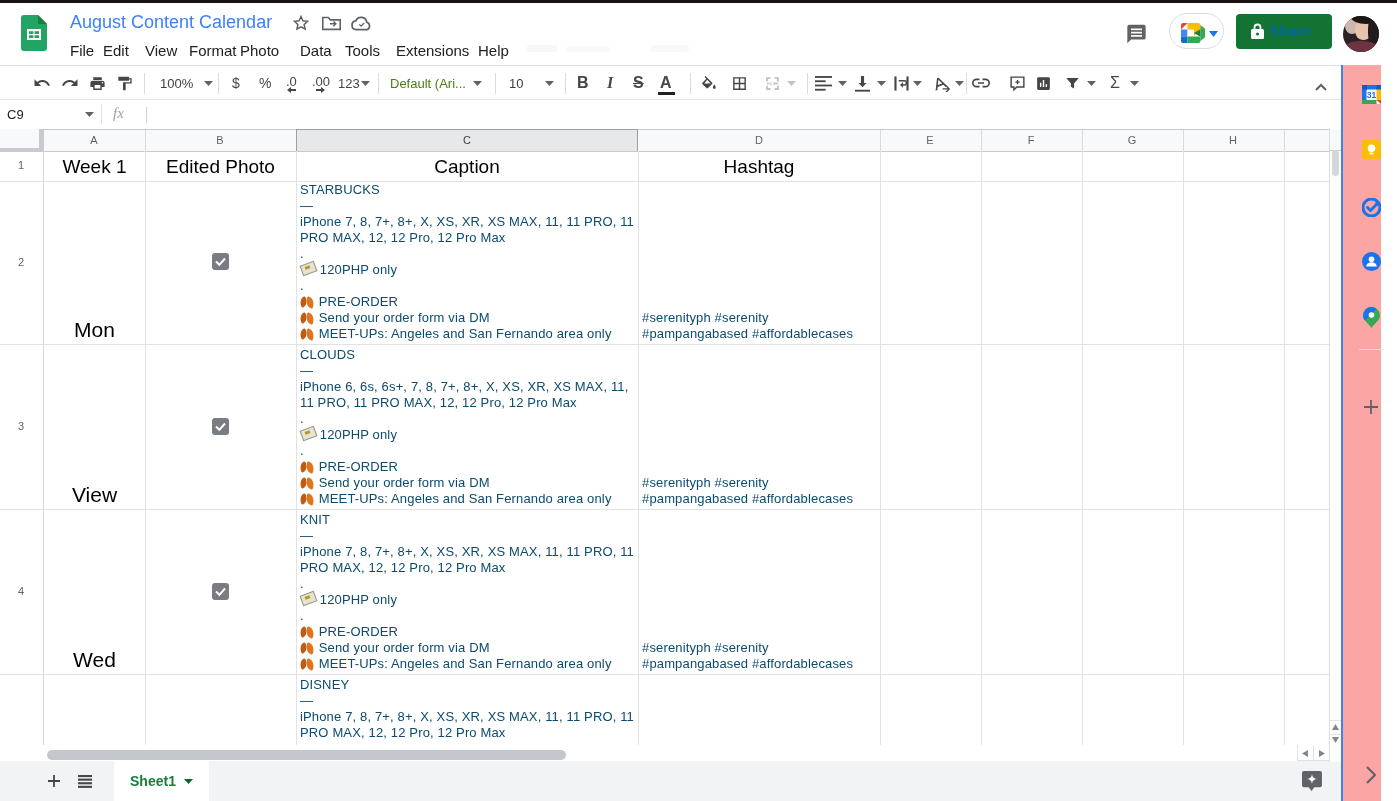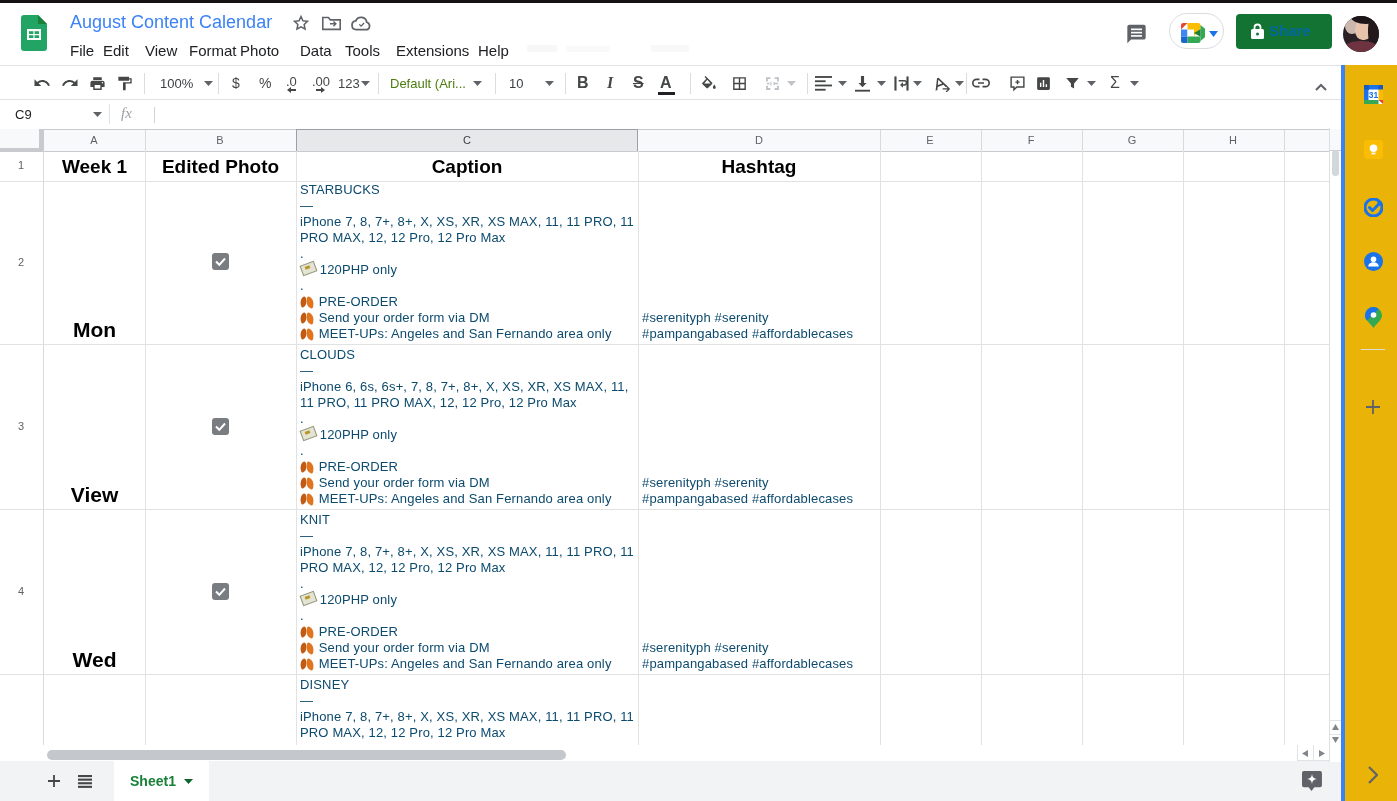--- a/index.html
+++ b/index.html
@@ -5,21 +5,21 @@
 * { margin:0; padding:0; box-sizing:border-box; }
 html,body { width:1397px; height:801px; overflow:hidden; background:#fff;
   font-family:"Liberation Sans", sans-serif; }
 .abs { position:absolute; }
 .ico { color:#444746; }
 .sep { position:absolute; width:1px; background:#dadce0; top:7px; height:21px; }
 .hdrtxt { position:absolute; font-size:11px; color:#5f6368; }
 .gl-v { position:absolute; width:1px; background:#e2e2e2; }
 .gl-h { position:absolute; height:1px; background:#e2e2e2; }
 .cap { position:absolute; font-size:13px; line-height:16px; color:#0c4a6e; white-space:nowrap; letter-spacing:0.15px; }
-.day { position:absolute; font-weight:bold; font-size:19px; color:#000; text-align:center; }
+.day { position:absolute; font-weight:normal; font-size:19px; color:#000; text-align:center; }
 .cbx { position:absolute; width:17px; height:17px; background:#797d82; border-radius:3px; }
 .menu-item { position:absolute; top:39px; font-size:15px; color:#202124; }
 .em-leaf { display:inline-block; width:15px; height:14px; vertical-align:-2px; position:relative; }
 .em-leaf::before { content:""; position:absolute; left:0; top:3px; width:7px; height:10px; background:#c05a14; border-radius:80% 20% 80% 20%; transform:rotate(-18deg); }
 .em-leaf::after { content:""; position:absolute; left:6px; top:3px; width:8px; height:11px; background:#e0751d; border-radius:20% 80% 20% 80%; transform:rotate(12deg); }
 .em-money { display:inline-block; width:16px; height:13px; vertical-align:-1px; position:relative; }
 .em-money::before { content:""; position:absolute; left:1px; top:1px; width:13px; height:9px; background:#e4e4d2; border:1px solid #95957d; transform:rotate(-20deg); }
 .em-money::after { content:""; position:absolute; left:5px; top:4px; width:5px; height:3px; background:#b9952c; transform:rotate(-20deg); }
 </style>
 </head>
@@ -244,21 +244,21 @@
   <div class="abs ico" style="left:1110px;top:8px;font-size:16px;color:#444746;">Σ</div>
   <svg class="abs" style="left:1130px;top:15px;" width="9" height="5" viewBox="0 0 9 5">
       <path d="M0 0 h9 L4.5 5 Z" fill="#5f6368"></path>
     </svg>
 
   <svg class="abs" style="left:1315px;top:17px;" width="12" height="8" viewBox="0 0 12 8" fill="none" stroke="#5f6368" stroke-width="2">
       <path d="M1 7 L6 2 L11 7"></path>
     </svg>
 </div>
 
-<div class="abs" style="left:8px;top:101px;width:1341px;height:43px;background:#fff;border-bottom:1px solid #fca5a5;">
+<div class="abs" style="left:0;top:101px;width:1341px;height:43px;background:#fff;border-bottom:1px solid #fca5a5;">
   <div class="abs" style="left:7px;top:6px;font-size:13px;color:#202124;">C9</div>
   <svg class="abs" style="left:85px;top:11px;" width="9" height="5" viewBox="0 0 9 5">
       <path d="M0 0 h9 L4.5 5 Z" fill="#5f6368"></path>
     </svg>
   <div class="abs" style="left:101px;top:3px;width:1px;height:20px;background:#e0e2e5;"></div>
   <div class="abs" style="left:113px;top:4px;font-size:15px;font-style:italic;color:#9aa0a6;font-family:'Liberation Serif',serif;">fx</div>
   <div class="abs" style="left:146px;top:6px;width:1px;height:16px;background:#d0d3d6;"></div>
 </div>
 
 <div class="abs" id="grid" style="left:0;top:128px;width:1341px;height:673px;">
@@ -380,21 +380,21 @@
   <div class="abs" style="left:0;top:592px;width:11px;height:1px;background:#e0e2e5;"></div>
   <svg class="abs" style="left:2px;top:596px;" width="7" height="6" viewBox="0 0 7 6">
       <path d="M0 6 h7 L3.5 0 Z" fill="#80868b"></path>
     </svg>
   <div class="abs" style="left:0;top:606px;width:11px;height:1px;background:#e0e2e5;"></div>
   <svg class="abs" style="left:2px;top:609px;" width="7" height="6" viewBox="0 0 7 6">
       <path d="M0 0 h7 L3.5 6 Z" fill="#80868b"></path>
     </svg>
 </div>
 
-<div class="abs" id="sidebar" style="left:1341px;top:65px;width:56px;height:736px;background:#eab308;border-left:4px solid #3b82f6;">
+<div class="abs" id="sidebar" style="left:1341px;top:65px;width:40px;height:736px;background:#fca5a5;border-left:2px solid #3b82f6;">
 
   <svg class="abs" style="left:19px;top:20px;" width="19" height="19" viewBox="0 0 19 19">
     <rect width="19" height="19" fill="#fff"></rect>
     <rect x="0" y="0" width="19" height="4.5" fill="#1a73e8"></rect>
     <rect x="0" y="0" width="5" height="5" fill="#185abc"></rect>
     <rect x="14.5" y="0" width="4.5" height="5" fill="#185abc"></rect>
     <rect x="14.5" y="4.5" width="4.5" height="10.5" fill="#fbbc04"></rect>
     <rect x="0" y="4.5" width="4.5" height="10.5" fill="#1a73e8"></rect>
     <rect x="0" y="15" width="14.5" height="4" fill="#34a853"></rect>
     <path d="M14.5 15 h4.5 v4 Z" fill="#ea4335"></path>

